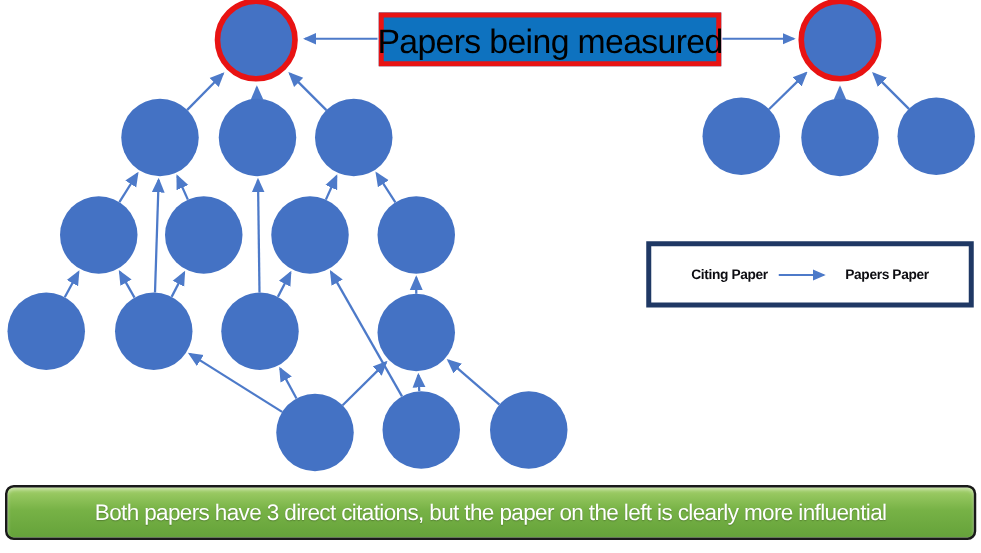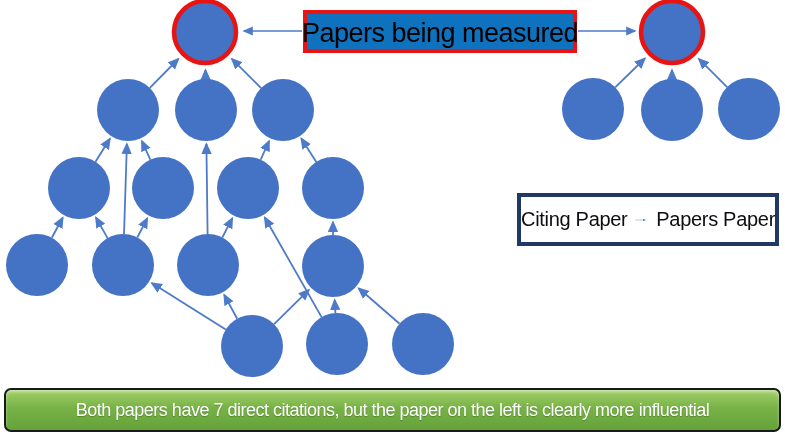--- a/index.html
+++ b/index.html
@@ -33,21 +33,21 @@
   }
 
   .legend {
     position: absolute; z-index: 2;
     left: 517px; top: 193px; width: 262px; height: 53px;
     box-sizing: border-box;
     border: 4px solid var(--legend-border);
     background: transparent;
     display: flex; align-items: center; justify-content: center; gap: 8px;
     color: var(--legend-text);
-    font-size: 20px; font-weight: normal; letter-spacing: -0.3px; white-space: nowrap;
+    font-size: 11px; font-weight: bold; letter-spacing: -0.3px; white-space: nowrap;
   }
   .legend-arrow { display: block; }
   .legend-arrow line { stroke: var(--edge); stroke-width: 1.5px; }
   #larr path { fill: var(--edge); }
 
   .banner {
     position: absolute; z-index: 2;
     left: 4px; top: 388px; width: 777px; height: 44px;
     box-sizing: border-box;
     border: 2px solid var(--banner-border);
@@ -138,16 +138,16 @@
         <marker id="larr" viewBox="0 0 10 10" refX="8.5" refY="5" markerWidth="7" markerHeight="7" orient="auto">
           <path d="M 0 0.6 L 10 5 L 0 9.4 z"></path>
         </marker>
       </defs>
       <line x1="1" y1="6" x2="37" y2="6" marker-end="url(#larr)"></line>
     </svg>
     <span>Papers Paper</span>
   </div>
 
   <div class="banner">
-    <span>Both papers have 7 direct citations, but the paper on the left is clearly more influential</span>
+    <span>Both papers have 3 direct citations, but the paper on the left is clearly more influential</span>
   </div>
 
 </div>
 
 </body></html>

